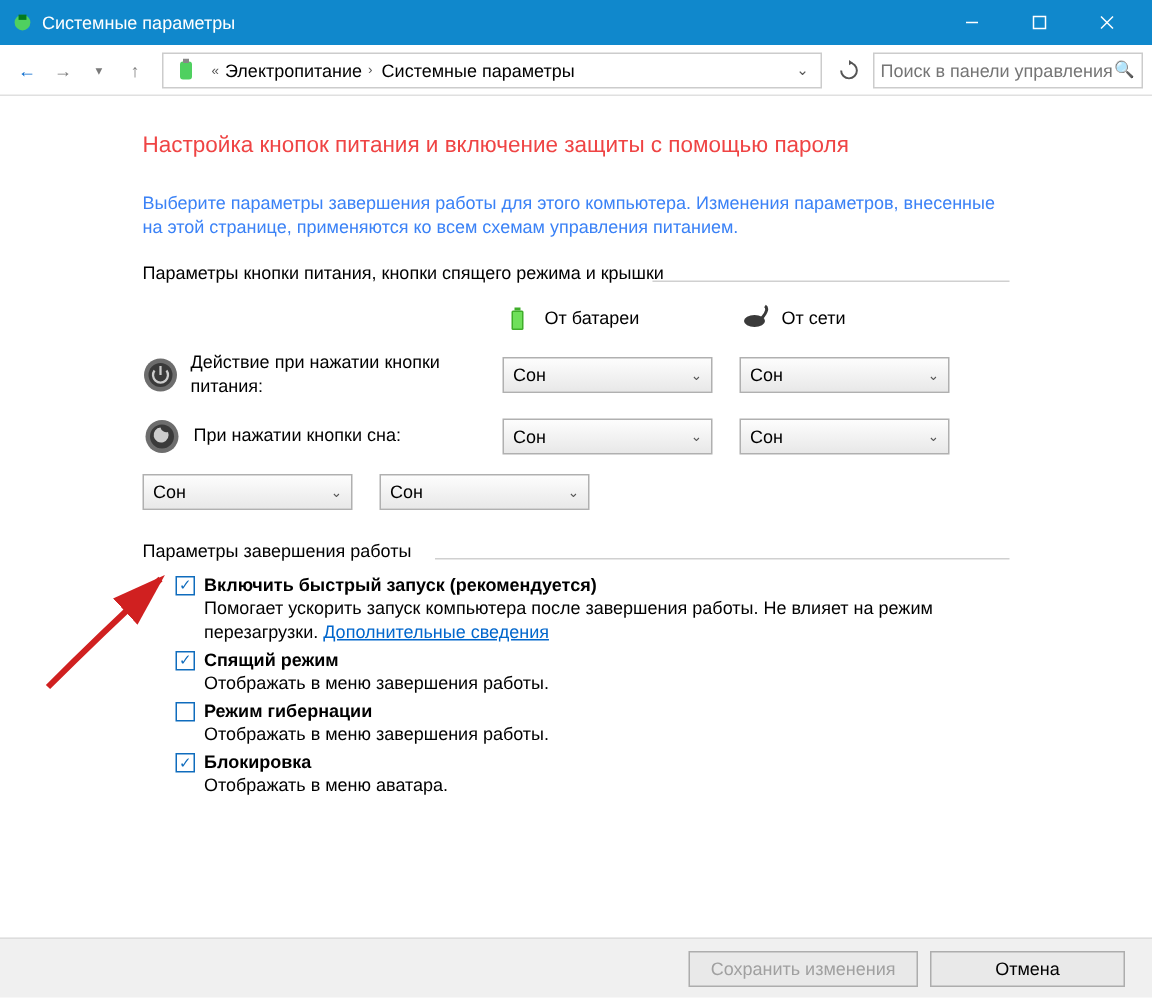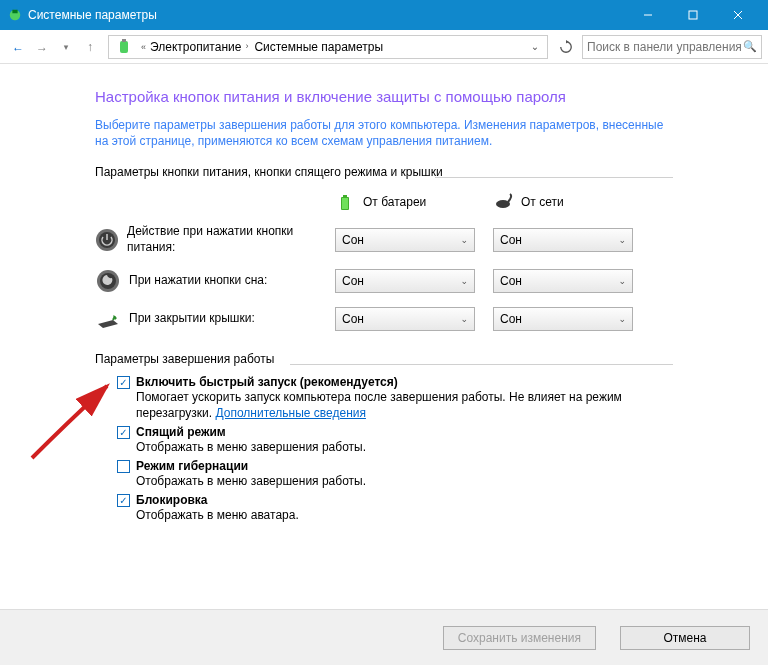--- a/index.html
+++ b/index.html
@@ -82,24 +82,24 @@
       font-size: 12px;
       color: #777;
       background: transparent;
     }
     .searchbox .sicon { width: 14px; color: #777; font-size: 11px; cursor: pointer;}
 
     .content {
       padding: 24px 95px 10px 95px;
     }
     h1 {
-      color: #8b5cf6;
+      color: #ef4444;
       font-size: 15px;
       font-weight: normal;
-      margin-bottom: 12px;
+      margin-bottom: 22px;
     }
     .intro { font-size: 12px; color: #3b82f6; line-height: 1.35; margin-bottom: 16px;}
     .fieldset-label {
       font-size: 12px;
       position: relative;
       margin-bottom: 6px;
       padding-right: 10px;
     }
     .fieldset-line {
       border-top: 1px solid #d0d0d0;
@@ -173,28 +173,27 @@
     .checkrow .cbody { flex: 1; }
     .checkrow .ctitle { font-weight: bold; font-size: 12px; }
     .checkrow .cdesc { font-size: 12px; line-height: 1.35; }
     .link { color: #0066cc; cursor: pointer; text-decoration: underline; }
 
     .footer {
       position: absolute;
       bottom: 0;
       left: 0;
       right: 0;
-      height: 56px;
+      height: 40px;
       border-top: 1px solid #ddd;
       background: #f0f0f0;
       display: flex;
       align-items: center;
       justify-content: flex-end;
       padding: 0 18px;
-      gap: 16px;
     }
     .btn {
       min-width: 130px;
       height: 24px;
       border: 1px solid #adadad;
       background: #e9e9e9;
       font-size: 12px;
       display: flex;
       align-items: center;
       justify-content: center;
@@ -331,30 +330,20 @@
         <span class="dd-caret">⌄</span>
       </div>
     <div class="gap"></div>
     <div class="dropdown">
         <span class="dd-text">Сон</span>
         <span class="dd-caret">⌄</span>
       </div>
   </div>
 
   <div class="pwr-row">
-    <div class="left">
-      <span class="ricon">
-          <svg width="26" height="26" viewBox="0 0 26 26">
-            <path d="M3 18 L18 14 L23 18 L8 22 Z" fill="#444"></path>
-            <path d="M18 14 L20 10" stroke="#2a8a2a" stroke-width="2"></path>
-            <path d="M18 9 L22 12 L20 14" fill="#2a8a2a"></path>
-          </svg>
-        </span>
-      <span class="rlabel">При закрытии крышки:</span>
-    </div>
     <div class="dropdown">
         <span class="dd-text">Сон</span>
         <span class="dd-caret">⌄</span>
       </div>
     <div class="gap"></div>
     <div class="dropdown">
         <span class="dd-text">Сон</span>
         <span class="dd-caret">⌄</span>
       </div>
   </div>

